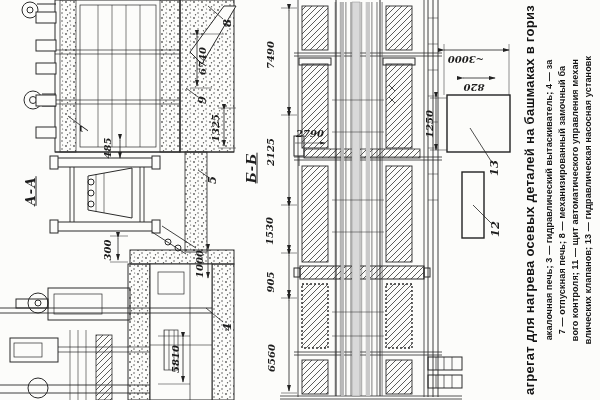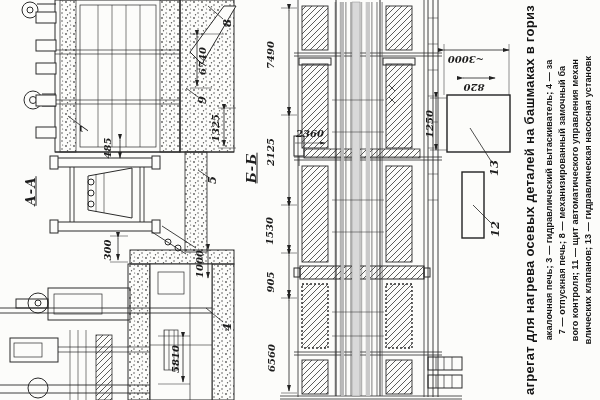--- a/index.html
+++ b/index.html
@@ -210,21 +210,21 @@
   <div class="lbl" style="left:108px; top:148px;">485</div>
   <div class="lbl" style="left:216px; top:128px;">1325</div>
   <div class="lbl" style="left:108px; top:250px;">300</div>
   <div class="lbl" style="left:200px; top:264px;">1000</div>
   <div class="lbl" style="left:176px; top:359px;">5810</div>
   <div class="lbl" style="left:271px; top:55px;">7490</div>
   <div class="lbl" style="left:271px; top:152px;">2125</div>
   <div class="lbl" style="left:270px; top:231px;">1530</div>
   <div class="lbl" style="left:271px; top:282px;">905</div>
   <div class="lbl" style="left:272px; top:358px;">6560</div>
-  <div class="lbl r0" style="left:310px; top:134px;">2360</div>
+  <div class="lbl r0" style="left:310px; top:134px;">2790</div>
   <div class="lbl" style="left:430px; top:124px;">1250</div>
   <div class="lbl r180" style="left:474px; top:87px;">820</div>
   <div class="lbl r180" style="left:466px; top:59px;">~3000</div>
 
   <div class="lbl co" style="left:85px;  top:129px;">7</div>
   <div class="lbl co" style="left:228px; top:23px;">8</div>
   <div class="lbl co" style="left:203px; top:100px;">9</div>
   <div class="lbl co" style="left:213px; top:180px;">5</div>
   <div class="lbl co" style="left:228px; top:327px;">4</div>
   <div class="lbl co" style="left:495px; top:168px;">13</div>

